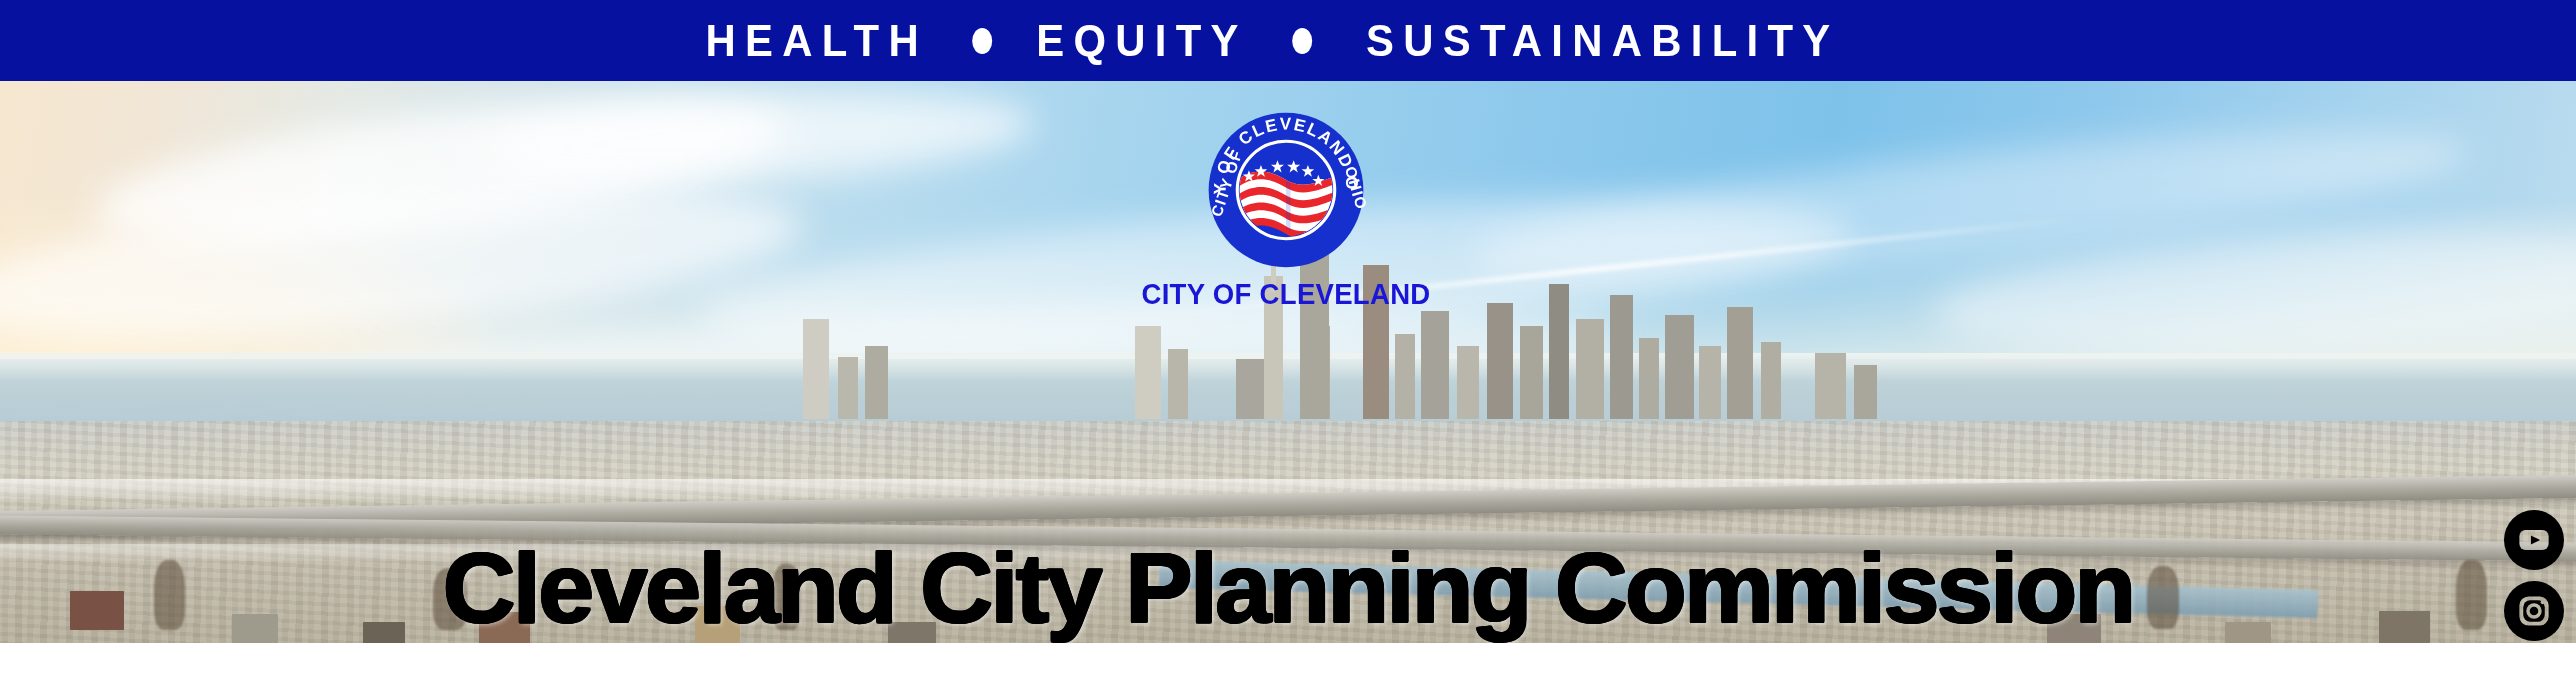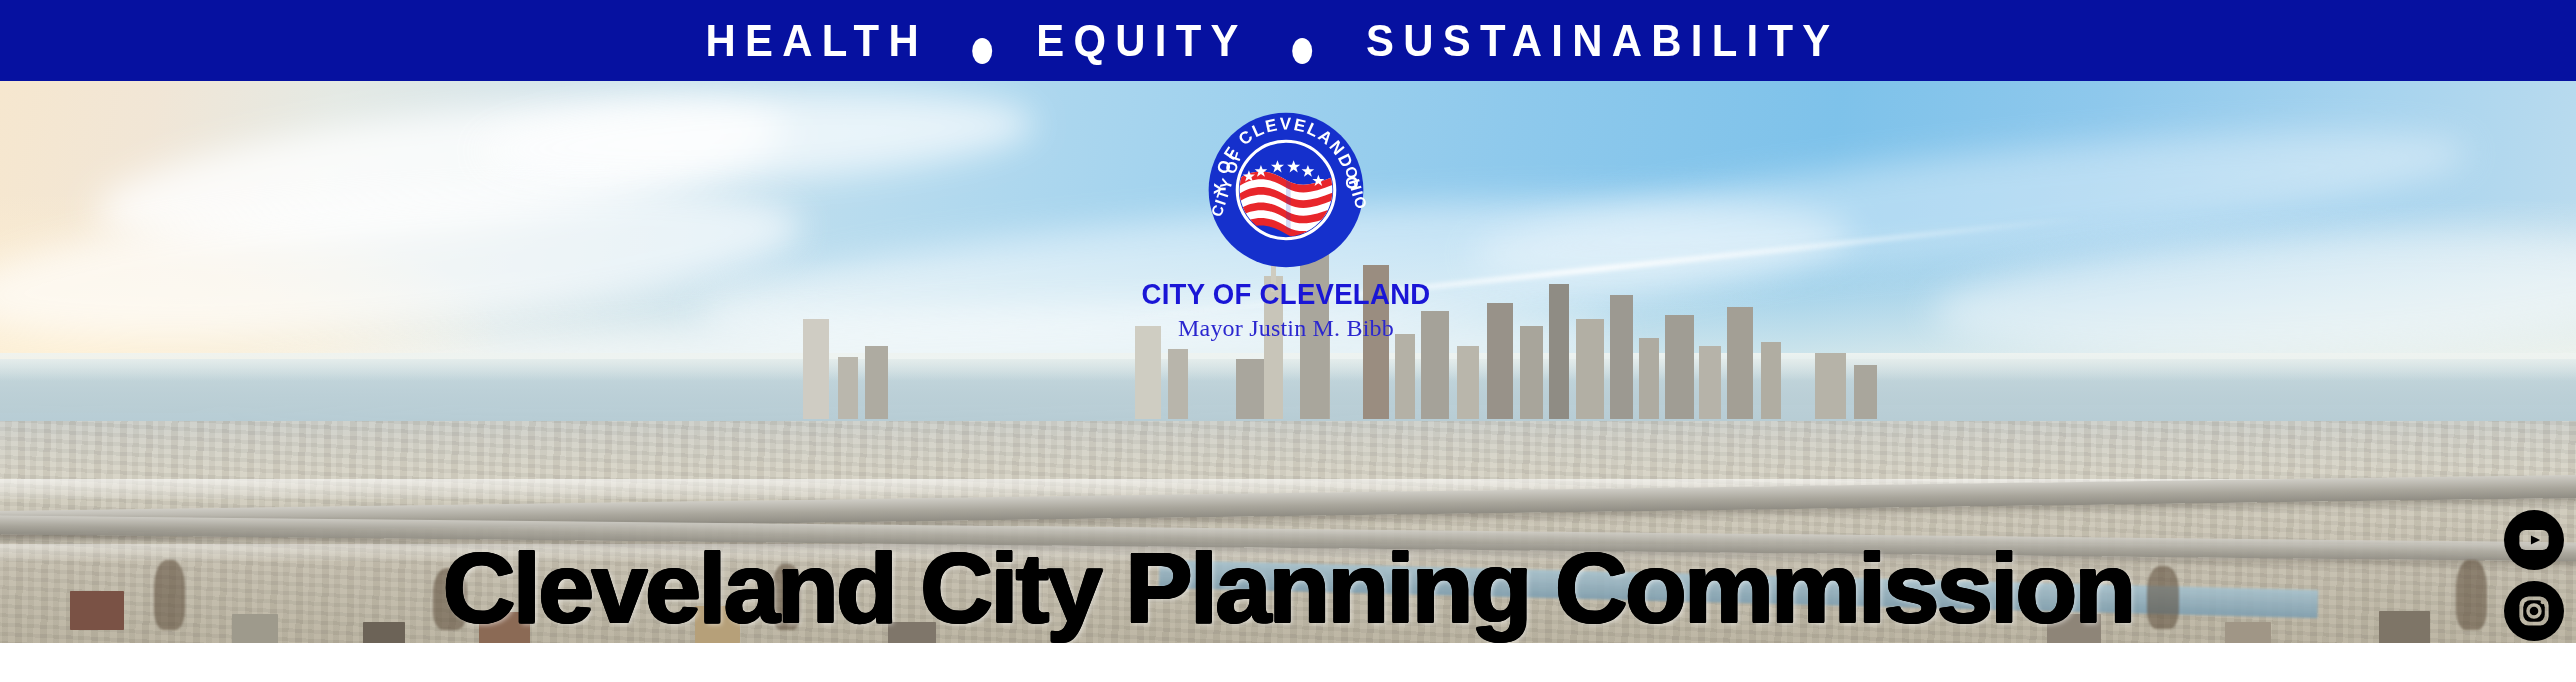--- a/index.html
+++ b/index.html
@@ -12,21 +12,21 @@
   }
 
   
   .tagline-bar{
     position:absolute; left:0; top:0; width:2576px; height:81px;
     background:#0611a0;
     display:flex; align-items:center; justify-content:center;
     z-index:40;
   }
   .tagline-inner{
-    display:flex; align-items:flex-end; justify-content:center;
+    display:flex; align-items:center; justify-content:center;
     gap:0px; transform:translateX(-10.8px);
   }
   .tagline-word{
     color:#ffffff;
     font-family:"Liberation Sans", sans-serif;
     font-weight:700;
     font-size:45px;
     line-height:45px;
     letter-spacing:10px;
     transform:scaleX(0.93);
@@ -307,21 +307,20 @@
         <text fill="#ffffff" font-family="Liberation Sans, sans-serif" font-size="22" font-weight="700" letter-spacing="2.4">
           <textPath href="#arcTop" startOffset="50%" text-anchor="middle">CITY OF CLEVELAND OHIO</textPath>
         </text>
         <g fill="#ffffff" font-family="Liberation Sans, sans-serif" font-size="20" font-weight="700">
           <text transform="translate(22,142) rotate(-72)" letter-spacing="1.6">CITY OF</text>
           <text transform="translate(182,78) rotate(74)" letter-spacing="1.6">OHIO</text>
         </g>
       </svg>
     </div>
     <div class="city-name">CITY OF CLEVELAND</div>
-    <div class="mayor-name">Mayor Justin M. Bibb</div>
   </div>
 
   <div class="main-title">Cleveland City Planning Commission</div>
 
   <div class="social-rail">
 
     <a class="social-btn" href="#" aria-label="YouTube">
       <svg viewBox="0 0 78 78" aria-hidden="true">
         <defs>
           <mask id="ytMask">

